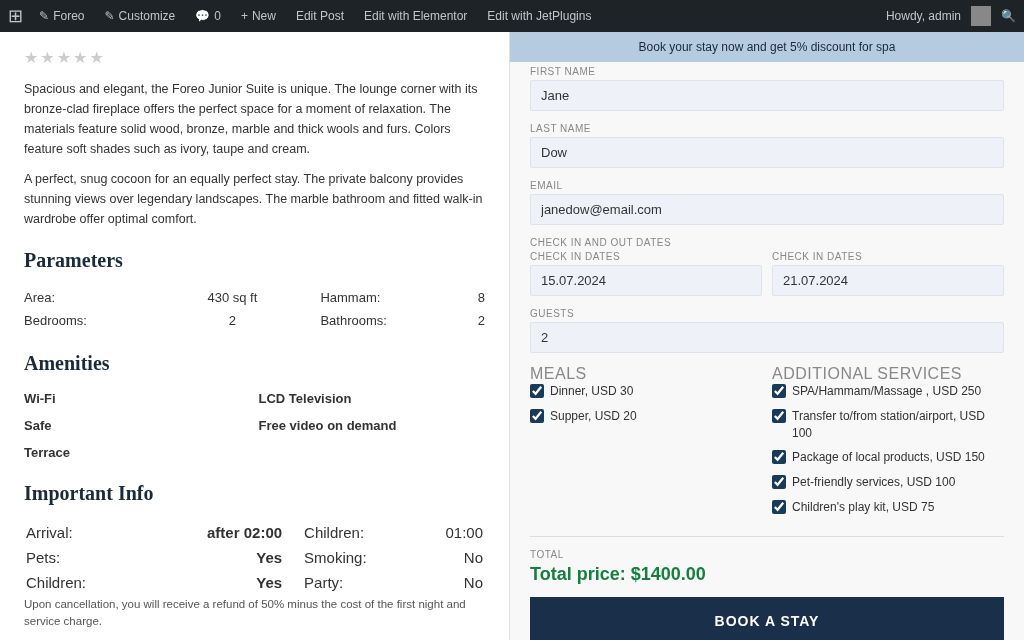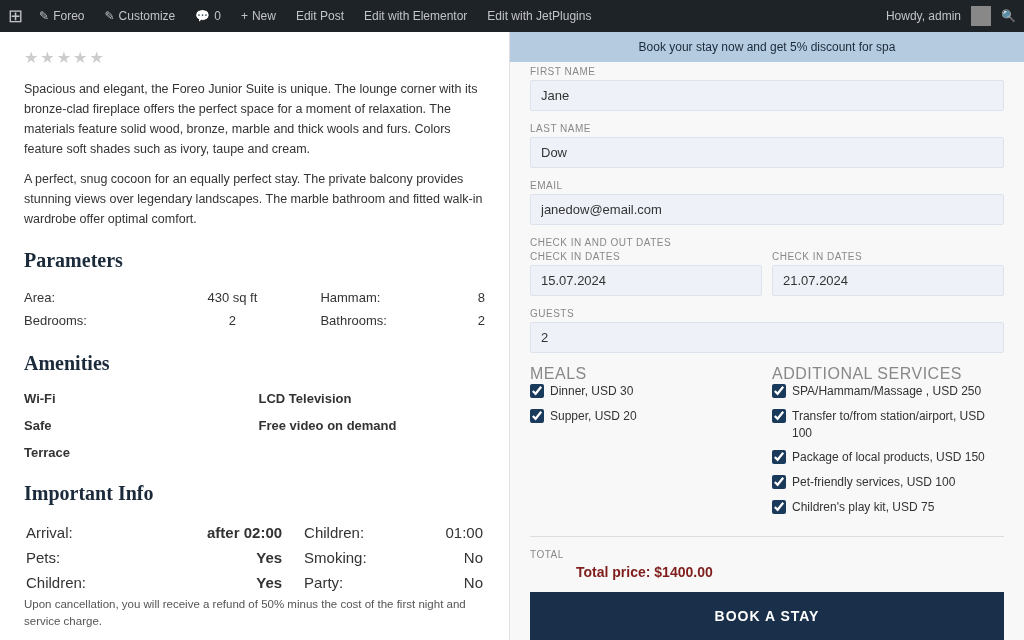--- a/index.html
+++ b/index.html
@@ -195,25 +195,24 @@
       margin-top: 4px;
     }
     .total-label {
       font-size: 10px;
       color: #888;
       text-transform: uppercase;
       letter-spacing: 0.5px;
       margin-bottom: 4px;
     }
     .total-price {
-      font-size: 14px;
+      font-size: 18px;
       font-weight: bold;
-      color: #7f1d1d;
+      color: #15803d;
       margin-bottom: 12px;
-      margin-left: 46px;
     }
 
     .book-btn {
       width: 100%;
       background: #1a2f4a;
       color: #fff;
       border: none;
       padding: 16px;
       font-size: 14px;
       font-weight: bold;

